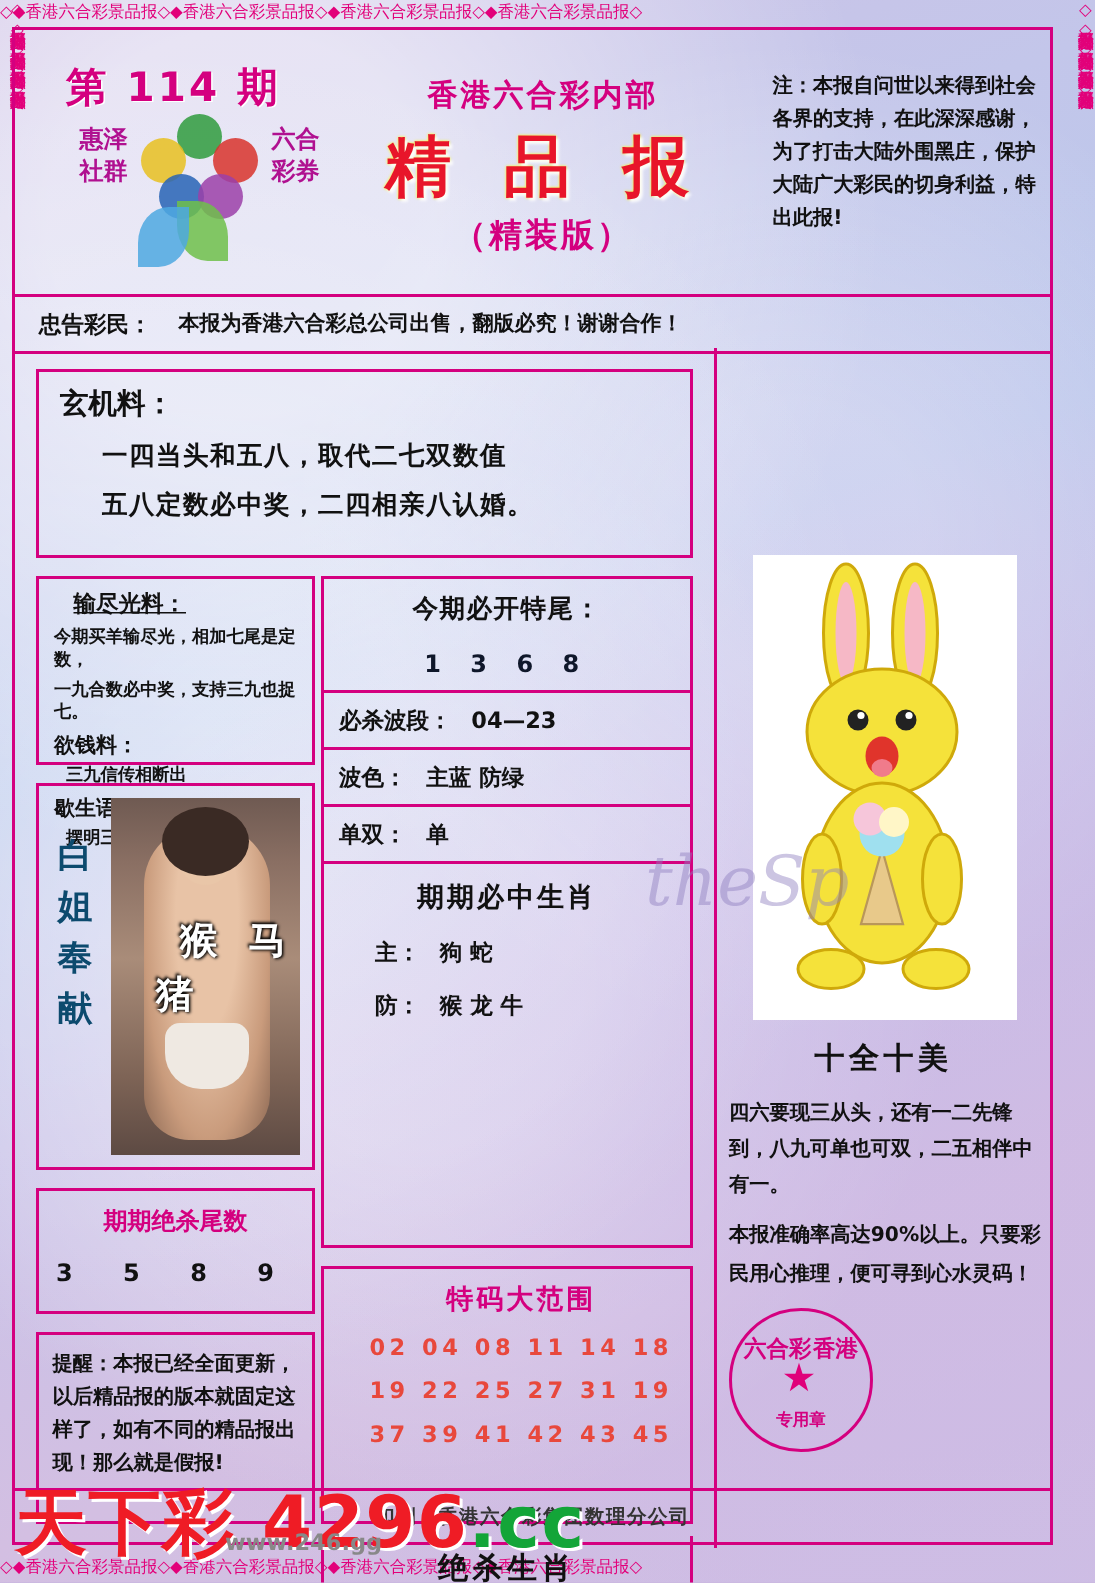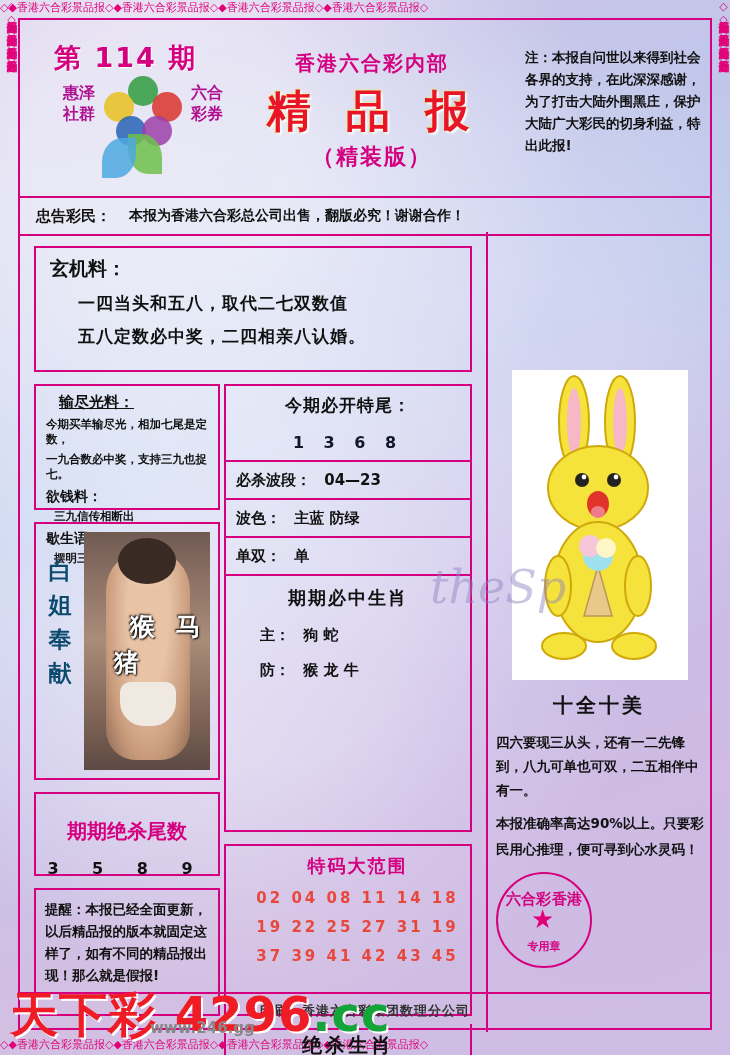--- a/index.html
+++ b/index.html
@@ -29,21 +29,21 @@
 
   
   .edge{position:absolute;color:#e2007a;font-size:11px;line-height:11px;white-space:nowrap;overflow:hidden;letter-spacing:0px;}
   .edge-top{top:2px;left:0;width:730px;height:14px;}
   .edge-bottom{bottom:2px;left:0;width:730px;height:14px;}
   .edge-left{top:0;left:1px;width:16px;height:1055px;writing-mode:vertical-rl;text-orientation:upright;}
   .edge-right{top:0;right:1px;width:16px;height:1055px;writing-mode:vertical-rl;text-orientation:upright;}
 
   
   #frame{
-    position:absolute;left:18px;top:18px;width:694px;height:1012px;
+    position:absolute;left:8px;top:18px;width:694px;height:1012px;
     border:2px solid #d4007f;
     box-sizing:border-box;
   }
 
   
   #header{position:absolute;left:0;top:0;width:690px;height:176px;}
   #issue{
     position:absolute;left:34px;top:20px;
     font-family:"DejaVu Sans","Liberation Sans",sans-serif;
     font-size:27px;font-weight:bold;color:#d4007f;letter-spacing:2px;
@@ -131,21 +131,21 @@
   #photo .swim{position:absolute;left:36px;top:150px;width:56px;height:44px;background:#efe9e2;border-radius:10px 10px 24px 24px;}
   .zodiac-chars{position:absolute;left:52px;top:86px;width:118px;
     font-size:25px;font-weight:bold;color:#fff;letter-spacing:6px;
     text-shadow:1px 1px 2px #000,-1px -1px 2px #000;padding-left:42px;}
   .zodiac-chars2{position:absolute;left:78px;top:122px;width:80px;
     font-size:25px;font-weight:bold;color:#fff;
     text-shadow:1px 1px 2px #000,-1px -1px 2px #000;}
 
   
   #tailkill{left:14px;top:560px;width:186px;height:84px;}
-  #tailkill .h{font-size:20px;font-weight:bold;color:#d4007f;text-align:center;margin-top:24px;}
+  #tailkill .h{font-size:16px;font-weight:bold;color:#d4007f;text-align:center;margin-top:10px;}
   #tailkill .n{font-size:16px;font-weight:bold;color:#111;text-align:center;margin-top:14px;letter-spacing:14px;}
 
   
   #remind{left:14px;top:656px;width:186px;height:128px;}
   #remind .t{font-size:13.5px;font-weight:bold;color:#111;line-height:22px;margin:8px 8px 0 9px;}
 
   
   #bigrange{left:204px;top:612px;width:248px;height:172px;padding-left:19px;}
   #bigrange .h{font-size:18px;font-weight:bold;color:#d4007f;text-align:center;margin-top:8px;letter-spacing:2px;}
   #bigrange .row{font-size:15px;font-weight:bold;color:#e8483c;text-align:center;margin-top:11px;letter-spacing:3px;}

